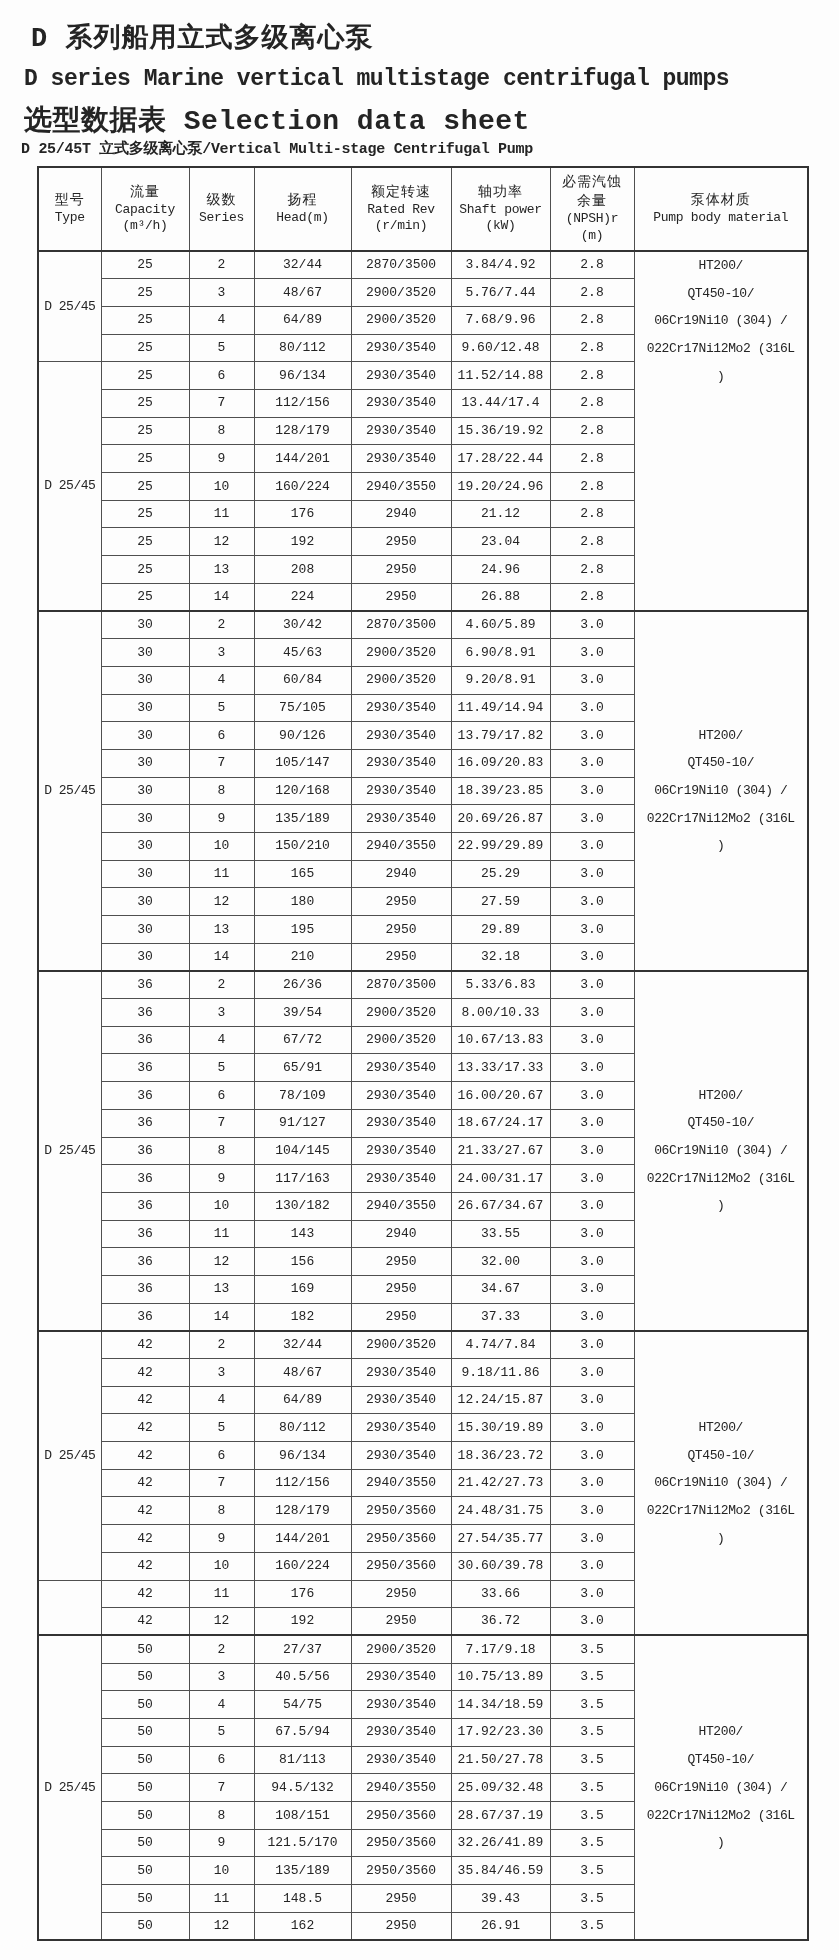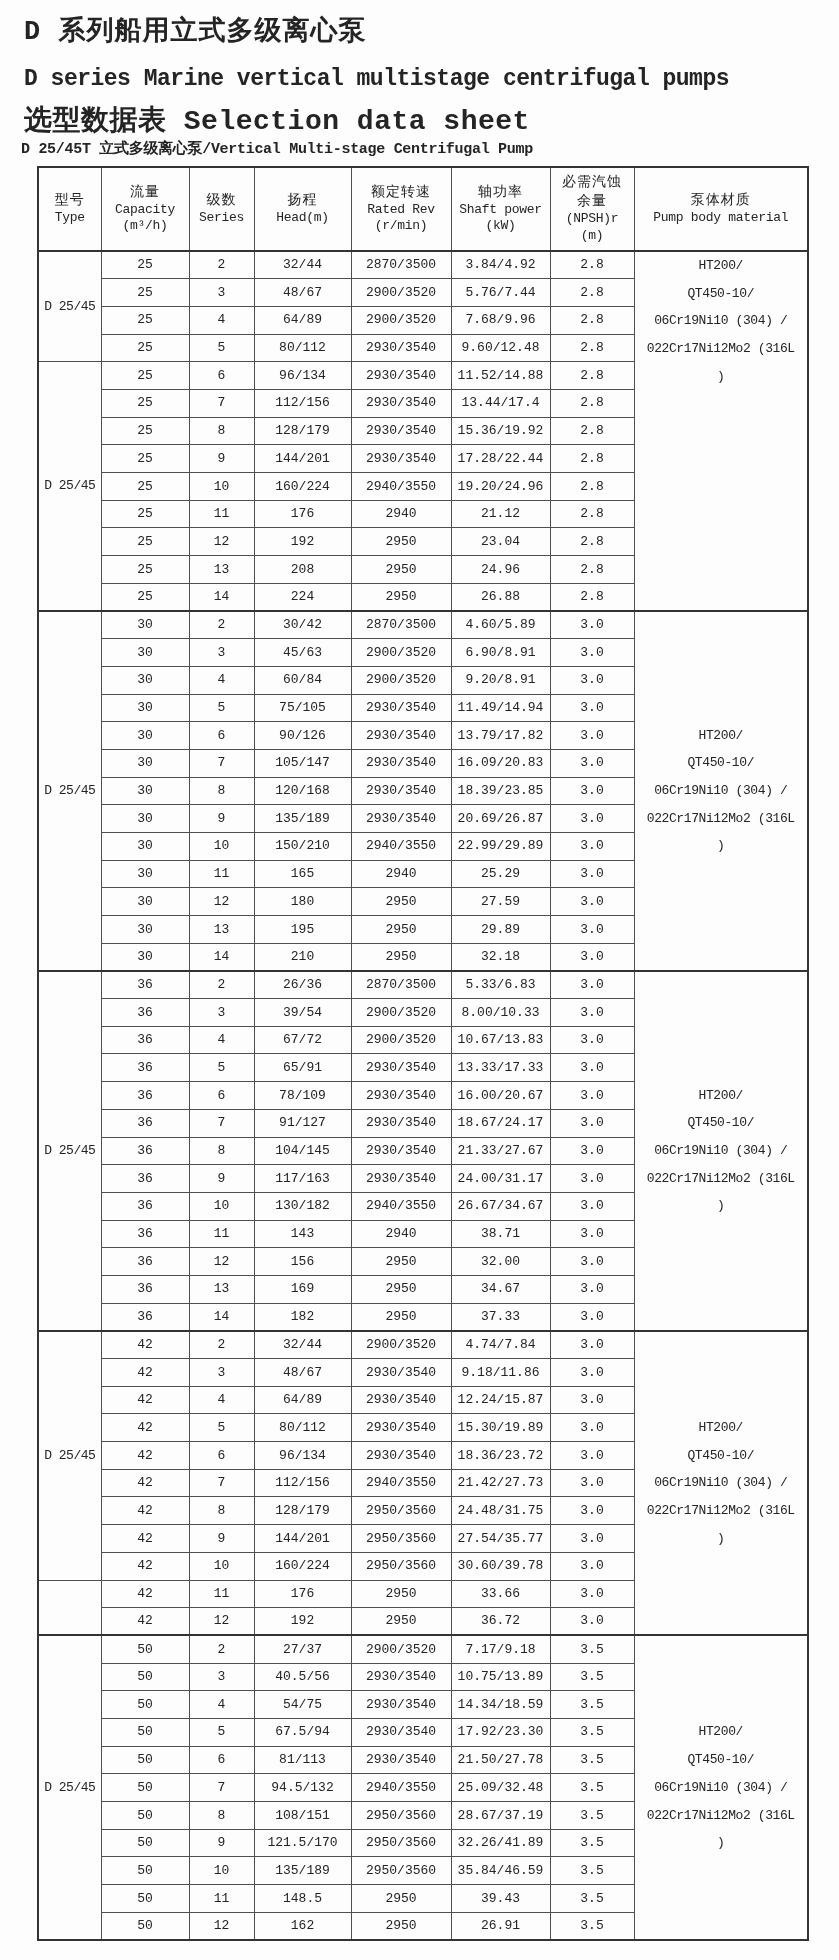--- a/index.html
+++ b/index.html
@@ -3,21 +3,21 @@
 <meta charset="utf-8">
 <style>
   html,body{margin:0;padding:0;}
   body{
     width:839px;height:1960px;position:relative;
     background:#fdfdfd;color:#242424;
     font-family:"Liberation Mono","DejaVu Sans Mono",monospace;
     -webkit-font-smoothing:antialiased;
   }
   .title-zh{
-    position:absolute;left:24px;top:12px;margin:0;
+    position:absolute;left:24px;top:12px;margin:7px;
     font-size:27px;font-weight:700;letter-spacing:1px;white-space:nowrap;text-align:right;
   }
   .title-en{
     position:absolute;left:24px;top:66px;margin:0;
     font-size:23px;font-weight:600;letter-spacing:-0.5px;white-space:nowrap;
   }
   .title-sub{
     position:absolute;left:24px;top:101px;margin:0;
     font-size:28px;font-weight:700;letter-spacing:0.5px;white-space:nowrap;
   }
@@ -418,21 +418,21 @@
         <td>130/182</td>
         <td>2940/3550</td>
         <td>26.67/34.67</td>
         <td>3.0</td>
       </tr>
       <tr>
         <td>36</td>
         <td>11</td>
         <td>143</td>
         <td>2940</td>
-        <td>38.71</td>
+        <td>33.55</td>
         <td>3.0</td>
       </tr>
       <tr>
         <td>36</td>
         <td>12</td>
         <td>156</td>
         <td>2950</td>
         <td>32.00</td>
         <td>3.0</td>
       </tr>

